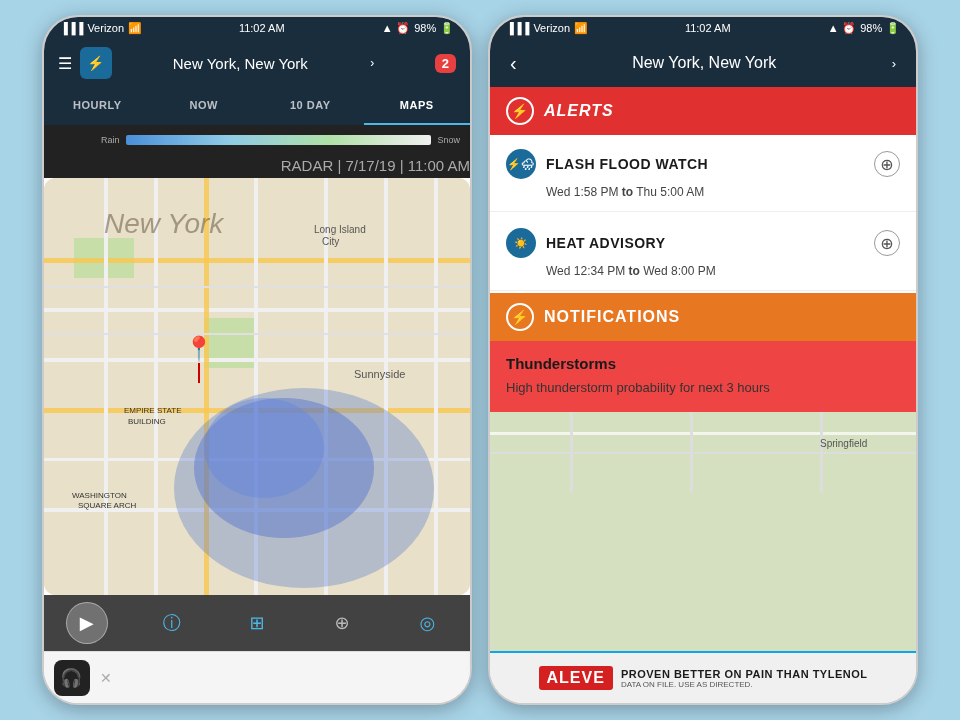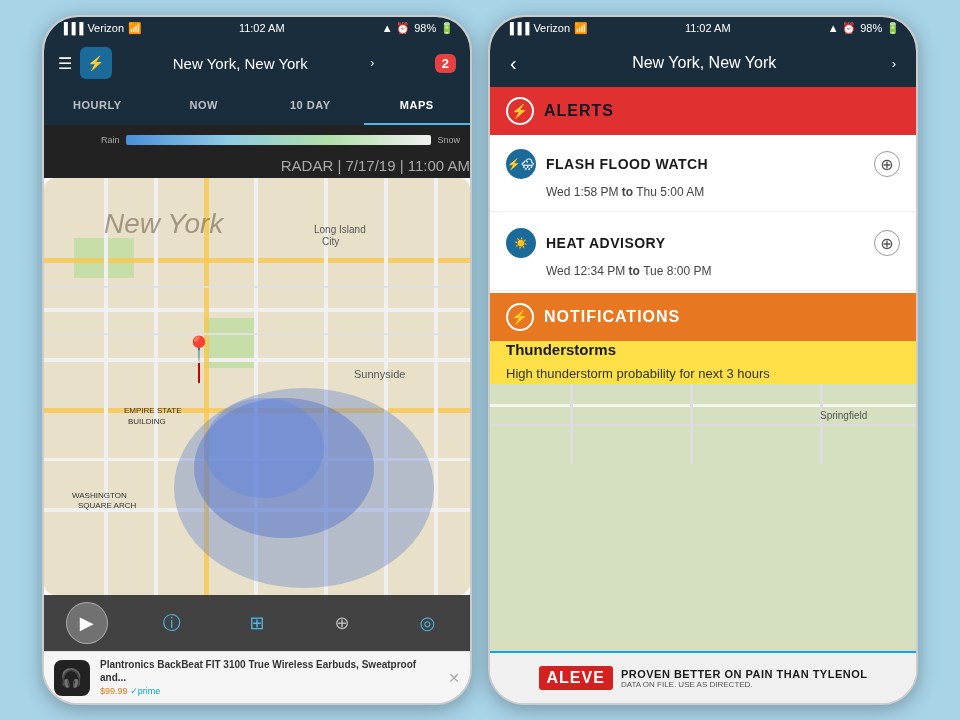--- a/index.html
+++ b/index.html
@@ -213,24 +213,25 @@
       flex-shrink: 0;
     }
     .alerts-header .bolt-icon {
       width: 28px; height: 28px;
       border: 2px solid #fff;
       border-radius: 50%;
       display: flex; align-items: center; justify-content: center;
       color: #fff; font-size: 14px;
     }
     .alerts-header-text {
-      color: #0f172a;
+      color: #ffffff;
       font-size: 16px;
       font-weight: 700;
       letter-spacing: 1px;
+      font-style: italic;
     }
 
     
     .alert-card {
       background: #fff;
       margin: 2px 0;
       padding: 12px 16px;
       border-bottom: 1px solid #eee;
       flex-shrink: 0;
     }
@@ -286,22 +287,22 @@
       color: #fff; font-size: 14px;
     }
     .notif-header-text {
       color: #fff;
       font-size: 16px;
       font-weight: 700;
       letter-spacing: 1px;
     }
 
     .notif-card {
-      background: #fde047;
-      padding: 0 16px;
+      background: #ef4444;
+      padding: 14px 16px;
       flex-shrink: 0;
     }
     .notif-title {
       font-size: 15px;
       font-weight: 700;
       color: #1a1a1a;
       margin-bottom: 6px;
     }
     .notif-body {
       font-size: 13px;
@@ -453,25 +454,20 @@
   <div class="map-toolbar">
     <div class="toolbar-btn play-btn">▶</div>
     <div class="toolbar-btn toolbar-icon-teal">ⓘ</div>
     <div class="toolbar-btn toolbar-icon-teal">⊞</div>
     <div class="toolbar-btn" style="color:#bbb;">⊕</div>
     <div class="toolbar-btn toolbar-icon-teal">◎</div>
   </div>
 
   <div class="ad-bar">
     <div class="ad-icon">🎧</div>
-    <div class="ad-text">
-      <div class="ad-title">Plantronics BackBeat FIT 3100 True Wireless Earbuds, Sweatproof and...</div>
-      <span class="ad-price">$<span>99.99</span></span>
-      <span class="ad-prime"> ✓prime</span>
-    </div>
     <span class="ad-close">✕</span>
   </div>
 
 </div>
 
 <div class="phone right-phone">
 
   <div class="status-bar">
     <div class="status-left">
       <span>▐▐▐</span>
@@ -521,21 +517,21 @@
         <div class="weather-icon">
           <span style="font-size:11px;font-weight:700;">☀️</span>
         </div>
         <span class="alert-title">HEAT ADVISORY</span>
       </div>
       <div class="expand-btn">⊕</div>
     </div>
     <div class="alert-time">
       <span>Wed 12:34 PM</span>
       <span style="font-weight:bold;"> to </span>
-      <span>Tue 8:00 PM</span>
+      <span>Wed 8:00 PM</span>
     </div>
   </div>
 
   <div class="notif-header">
     <div class="bolt-icon">⚡</div>
     <span class="notif-header-text">NOTIFICATIONS</span>
   </div>
 
   <div class="notif-card">
     <div class="notif-title">Thunderstorms</div>

